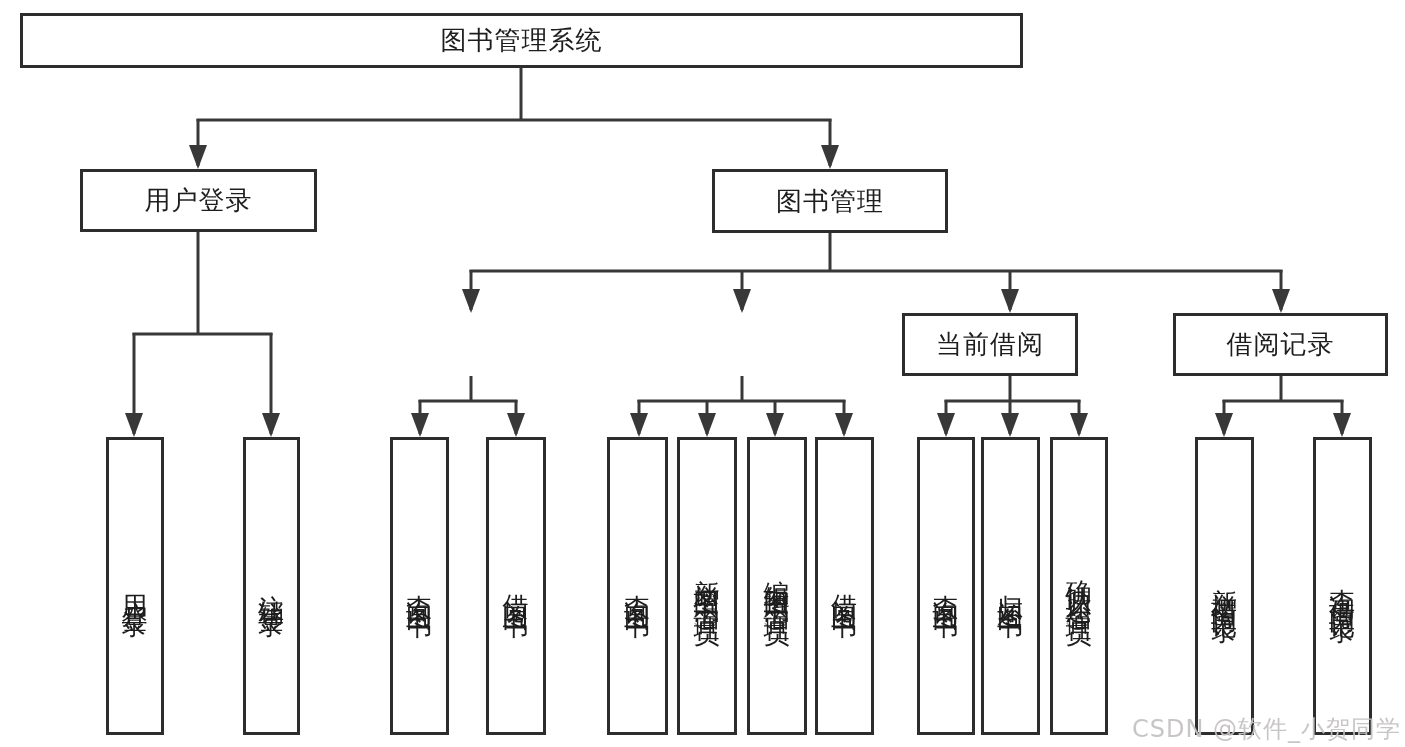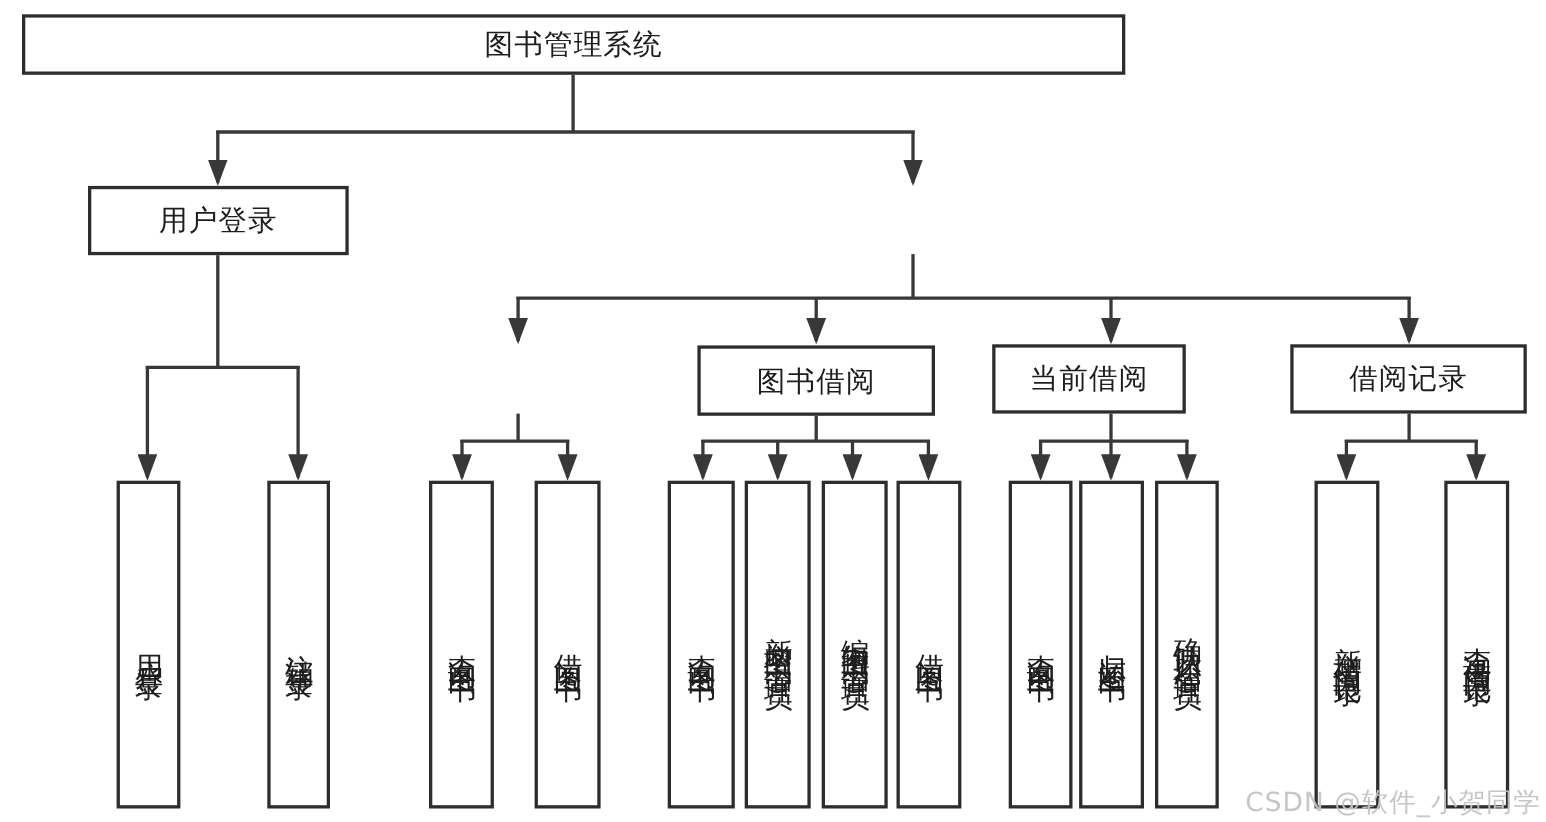--- a/index.html
+++ b/index.html
@@ -119,24 +119,24 @@
     </g>
   </svg>
 
   <div class="box n-root">
     <span>图书管理系统</span>
   </div>
 
   <div class="box n-login">
     <span>用户登录</span>
   </div>
+  <div class="box n-mgmt">
+    <span>图书管理</span>
+  </div>
 
-  <div class="box n-borrow">
-    <span>图书借阅</span>
-  </div>
   <div class="box n-current">
     <span>当前借阅</span>
   </div>
   <div class="box n-records">
     <span>借阅记录</span>
   </div>
 
   <div class="box leaf lf-l1">
     <span class="vtext">用户登录</span>
   </div>

